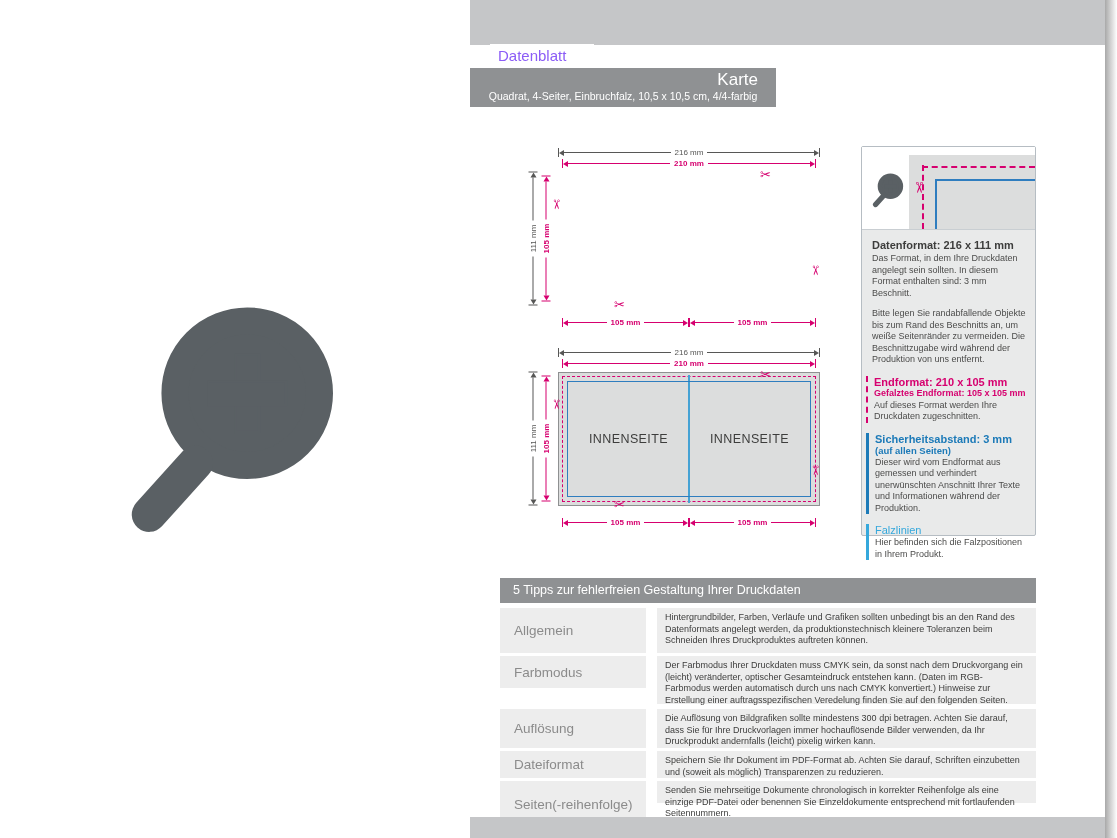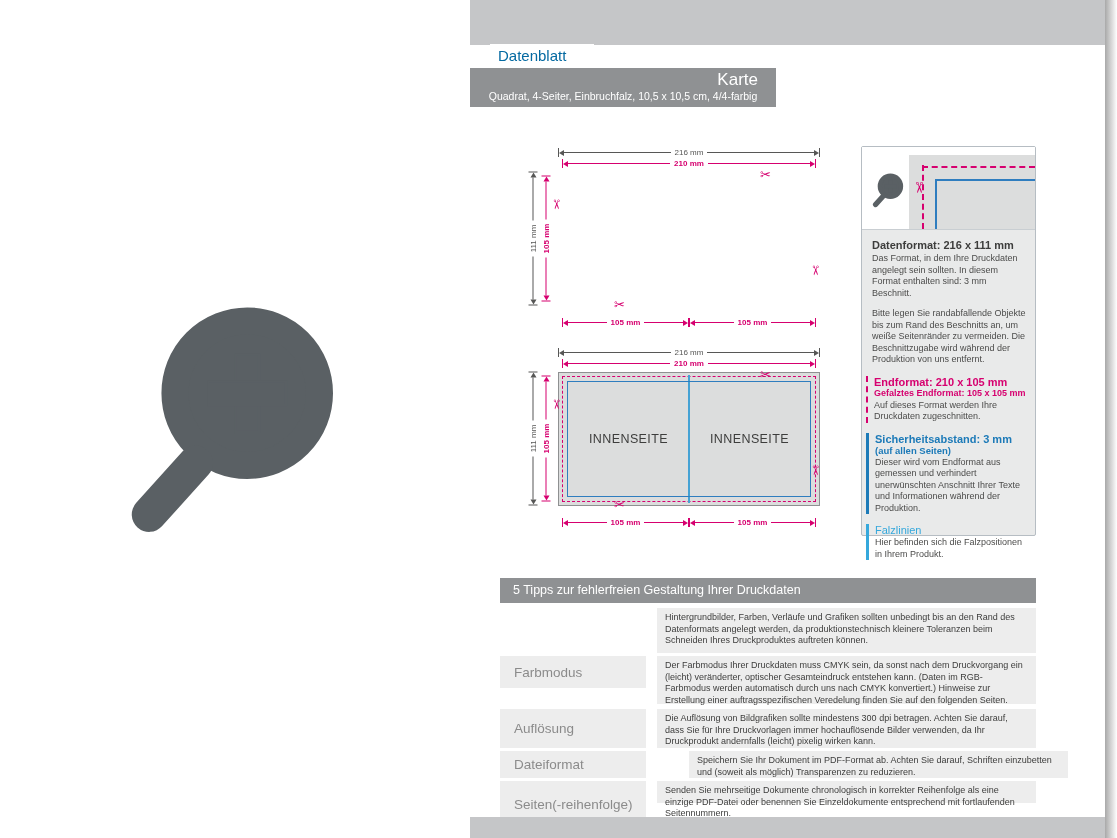--- a/index.html
+++ b/index.html
@@ -11,21 +11,21 @@
   
   #big-magnifier { left:95px; top:290px; }
 
   
   #page { left:470px; top:0; width:635px; height:838px; background:#fff; }
   #page-shadow { left:1105px; top:0; width:12px; height:838px;
     background:linear-gradient(to right,#a9a9a9,rgba(255,255,255,0)); }
 
   #top-strip { left:0; top:0; width:635px; height:45px; background:#c5c6c8; }
   #datenblatt { left:20px; top:44px; width:104px; height:24px; background:#fff;
-    font-size:15px; color:#0369a1; line-height:24px; padding-left:8px; }
+    font-size:15px; color:#8b5cf6; line-height:24px; padding-left:8px; }
   #title-bar { left:0; top:68px; width:306px; height:39px; background:#8f9193; color:#fff; }
   #title-bar .t { position:absolute; right:18px; top:2px; font-size:17px; }
   #title-bar .s { position:absolute; bottom:5px; width:100%; text-align:center; font-size:10.5px; }
 
   
   .dim { position:absolute; display:flex; align-items:center; height:9px;
     font-size:8px; white-space:nowrap;
     border-left:1px solid currentColor; border-right:1px solid currentColor; }
   .dim .ln { flex:1; height:1px; background:currentColor; }
   .dim .lbl { padding:0 4px; }
@@ -251,30 +251,31 @@
 
       <div class="side-block blk-fold">
         <div class="h-cyan">Falzlinien</div>
         <p>Hier befinden sich die Falzpositionen in Ihrem Produkt.</p>
       </div>
     </div>
   </div>
 
   <div class="abs" id="tips-title">5 Tipps zur fehlerfreien Gestaltung Ihrer Druckdaten</div>
 
+  <div class="tip-label" style="top:608px; height:45px;">Allgemein</div>
   <div class="tip-text" style="top:608px; height:45px;">Hintergrundbilder, Farben, Verläufe und Grafiken sollten unbedingt bis an den Rand des Datenformats angelegt werden, da produktionstechnisch kleinere Toleranzen beim Schneiden Ihres Druckproduktes auftreten können.</div>
 
   <div class="tip-label" style="top:656px; height:32px;">Farbmodus</div>
   <div class="tip-text" style="top:656px; height:48px;">Der Farbmodus Ihrer Druckdaten muss CMYK sein, da sonst nach dem Druckvorgang ein (leicht) veränderter, optischer Gesamteindruck entstehen kann. (Daten im RGB-Farbmodus werden automatisch durch uns nach CMYK konvertiert.) Hinweise zur Erstellung einer auftragsspezifischen Veredelung finden Sie auf den folgenden Seiten.</div>
 
   <div class="tip-label" style="top:709px; height:39px;">Auflösung</div>
   <div class="tip-text" style="top:709px; height:39px;">Die Auflösung von Bildgrafiken sollte mindestens 300 dpi betragen. Achten Sie darauf, dass Sie für Ihre Druckvorlagen immer hochauflösende Bilder verwenden, da Ihr Druckprodukt andernfalls (leicht) pixelig wirken kann.</div>
 
   <div class="tip-label" style="top:751px; height:27px;">Dateiformat</div>
-  <div class="tip-text" style="top:751px; height:27px;margin-left:32px;">Speichern Sie Ihr Dokument im PDF-Format ab. Achten Sie darauf, Schriften einzubetten und (soweit als möglich) Transparenzen zu reduzieren.</div>
+  <div class="tip-text" style="top:751px; height:27px;">Speichern Sie Ihr Dokument im PDF-Format ab. Achten Sie darauf, Schriften einzubetten und (soweit als möglich) Transparenzen zu reduzieren.</div>
 
   <div class="tip-label" style="top:781px; height:46px;">Seiten(-reihenfolge)</div>
   <div class="tip-text" style="top:781px; height:22px;">Senden Sie mehrseitige Dokumente chronologisch in korrekter Reihenfolge als eine einzige PDF-Datei oder benennen Sie Einzeldokumente entsprechend mit fortlaufenden Seitennummern.</div>
 
   <div class="abs" id="footer-strip"></div>
 </div>
 
 <div class="abs" id="page-shadow"></div>
 
 </body></html>

